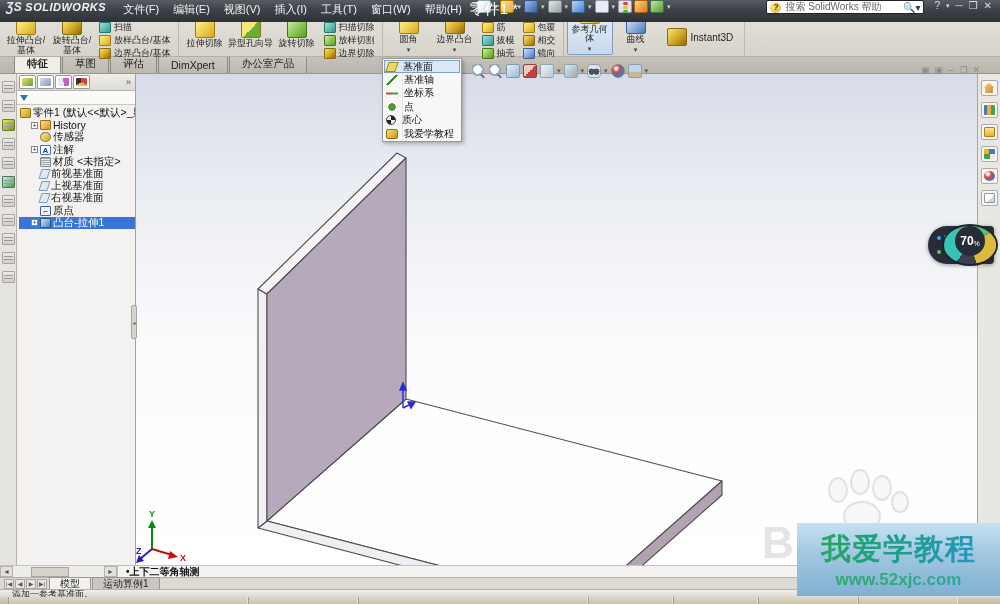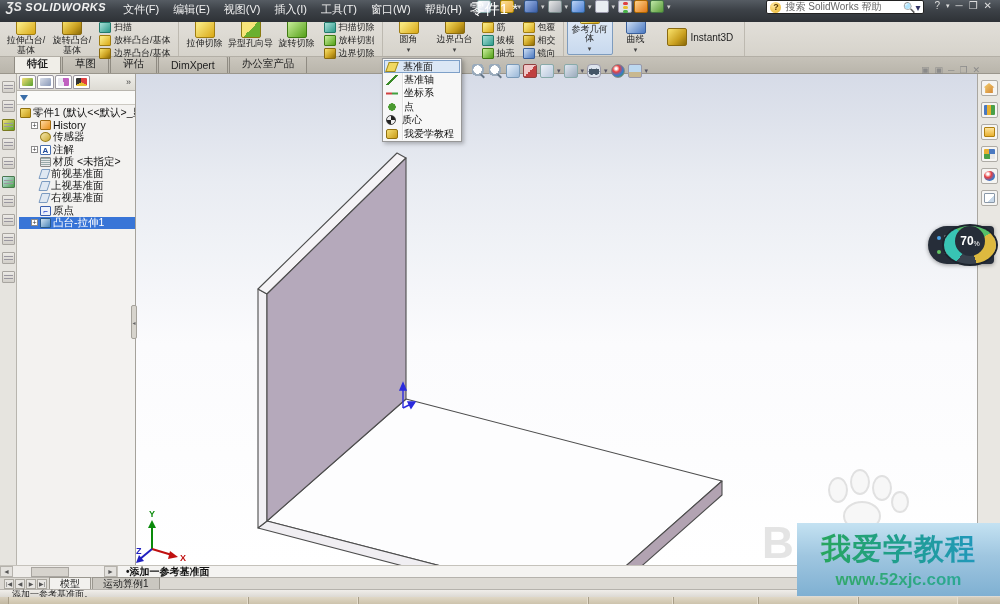--- a/index.html
+++ b/index.html
@@ -562,21 +562,21 @@
       </div>
   </div>
 </div>
 
 <div id="viewlabel-row">
   <div id="hscroll">
     <div class="scr-arrow">◄</div>
     <div id="scr-thumb"></div>
     <div class="scr-arrow" style="margin-left:auto">►</div>
   </div>
-  <div id="view-label">•添加一参考基准面</div>
+  <div id="view-label">•上下二等角轴测</div>
 </div>
 
 <div id="doctabs">
   <div class="tabnav">
     <div class="tnbtn">|◀</div>
     <div class="tnbtn">◀</div>
     <div class="tnbtn">▶</div>
     <div class="tnbtn">▶|</div>
   </div>
   <div class="dtab active">模型</div>

